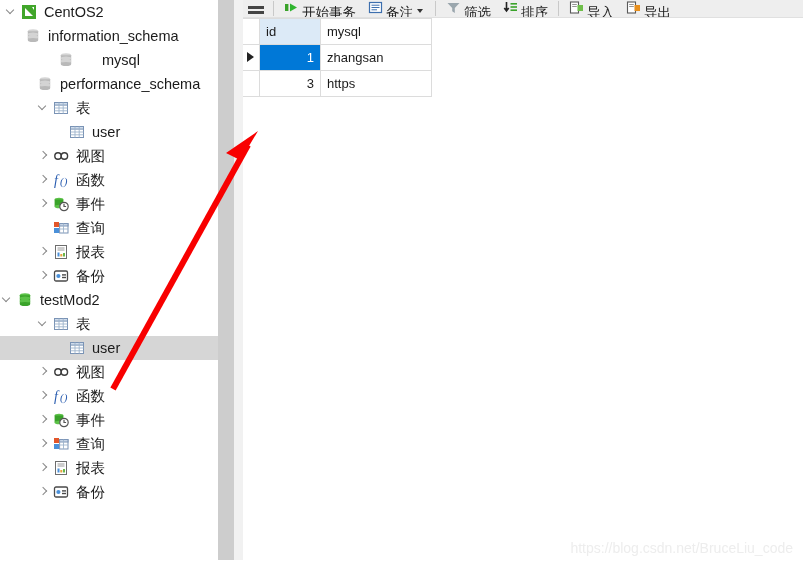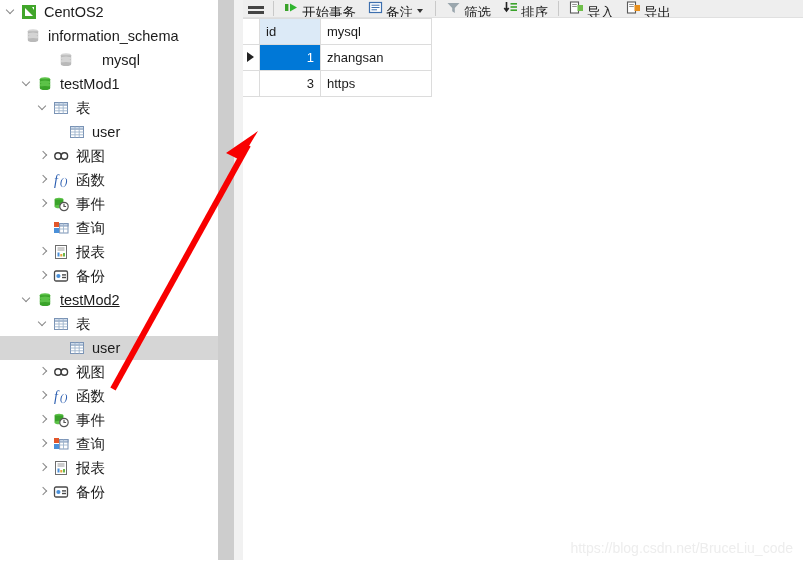--- a/index.html
+++ b/index.html
@@ -256,31 +256,31 @@
               <ellipse cx="9" cy="4.3" rx="5.2" ry="2.1" fill="#d4d4d4"></ellipse>
               <rect x="3.8" y="4.3" width="10.4" height="8.6" fill="#b9b9b9"></rect>
               <ellipse cx="9" cy="7.3" rx="5.2" ry="1.9" fill="#d4d4d4"></ellipse>
               <ellipse cx="9" cy="10.2" rx="5.2" ry="1.9" fill="#d4d4d4"></ellipse>
               <ellipse cx="9" cy="13" rx="5.2" ry="2.1" fill="#b9b9b9"></ellipse>
             </svg>
           </span>
           <span class="label">mysql</span>
         </div>
         <div class="tree-row" style="padding-left: 20px;">
-          <span class="chev has open"></span>
-          <span class="ico">
-            <svg width="18" height="18" viewBox="0 0 18 18">
-              <ellipse cx="9" cy="4.3" rx="5.2" ry="2.1" fill="#5cc248"></ellipse>
-              <rect x="3.8" y="4.3" width="10.4" height="8.6" fill="#3aa32a"></rect>
-              <ellipse cx="9" cy="7.3" rx="5.2" ry="1.9" fill="#5cc248"></ellipse>
-              <ellipse cx="9" cy="10.2" rx="5.2" ry="1.9" fill="#5cc248"></ellipse>
-              <ellipse cx="9" cy="13" rx="5.2" ry="2.1" fill="#3aa32a"></ellipse>
-            </svg>
-          </span>
-          <span class="label">testMod1</span>
+          <span class="chev"></span>
+          <span class="ico">
+            <svg width="18" height="18" viewBox="0 0 18 18">
+              <ellipse cx="9" cy="4.3" rx="5.2" ry="2.1" fill="#d4d4d4"></ellipse>
+              <rect x="3.8" y="4.3" width="10.4" height="8.6" fill="#b9b9b9"></rect>
+              <ellipse cx="9" cy="7.3" rx="5.2" ry="1.9" fill="#d4d4d4"></ellipse>
+              <ellipse cx="9" cy="10.2" rx="5.2" ry="1.9" fill="#d4d4d4"></ellipse>
+              <ellipse cx="9" cy="13" rx="5.2" ry="2.1" fill="#b9b9b9"></ellipse>
+            </svg>
+          </span>
+          <span class="label">performance_schema</span>
         </div>
         <div class="tree-row" style="padding-left: 36px;">
           <span class="chev has open"></span>
           <span class="ico">
             <svg width="18" height="18" viewBox="0 0 18 18">
               <rect x="2.5" y="3.5" width="13" height="11" fill="#ffffff" stroke="#7a93b5" stroke-width="1"></rect>
               <rect x="2.5" y="3.5" width="13" height="2.6" fill="#cfdcec" stroke="#7a93b5" stroke-width="1"></rect>
               <line x1="7" y1="3.5" x2="7" y2="14.5" stroke="#9db3cc" stroke-width="0.9"></line>
               <line x1="11.2" y1="3.5" x2="11.2" y2="14.5" stroke="#9db3cc" stroke-width="0.9"></line>
               <line x1="2.5" y1="9" x2="15.5" y2="9" stroke="#9db3cc" stroke-width="0.9"></line>
@@ -369,21 +369,21 @@
           <span class="ico">
             <svg width="18" height="18" viewBox="0 0 18 18">
               <rect x="2.5" y="4" width="13" height="10" rx="1.5" fill="#ffffff" stroke="#4a4a4a" stroke-width="1.3"></rect>
               <circle cx="6.4" cy="9" r="2.1" fill="#4a90d9"></circle>
               <rect x="10" y="7.2" width="4" height="1.4" fill="#4a4a4a"></rect>
               <rect x="10" y="9.8" width="4" height="1.4" fill="#4a4a4a"></rect>
             </svg>
           </span>
           <span class="label">备份</span>
         </div>
-        <div class="tree-row" style="padding-left: 20px; text-decoration: underline;">
+        <div class="tree-row" style="">
           <span class="chev has open"></span>
           <span class="ico">
             <svg width="18" height="18" viewBox="0 0 18 18">
               <ellipse cx="9" cy="4.3" rx="5.2" ry="2.1" fill="#5cc248"></ellipse>
               <rect x="3.8" y="4.3" width="10.4" height="8.6" fill="#3aa32a"></rect>
               <ellipse cx="9" cy="7.3" rx="5.2" ry="1.9" fill="#5cc248"></ellipse>
               <ellipse cx="9" cy="10.2" rx="5.2" ry="1.9" fill="#5cc248"></ellipse>
               <ellipse cx="9" cy="13" rx="5.2" ry="2.1" fill="#3aa32a"></ellipse>
             </svg>
           </span>

